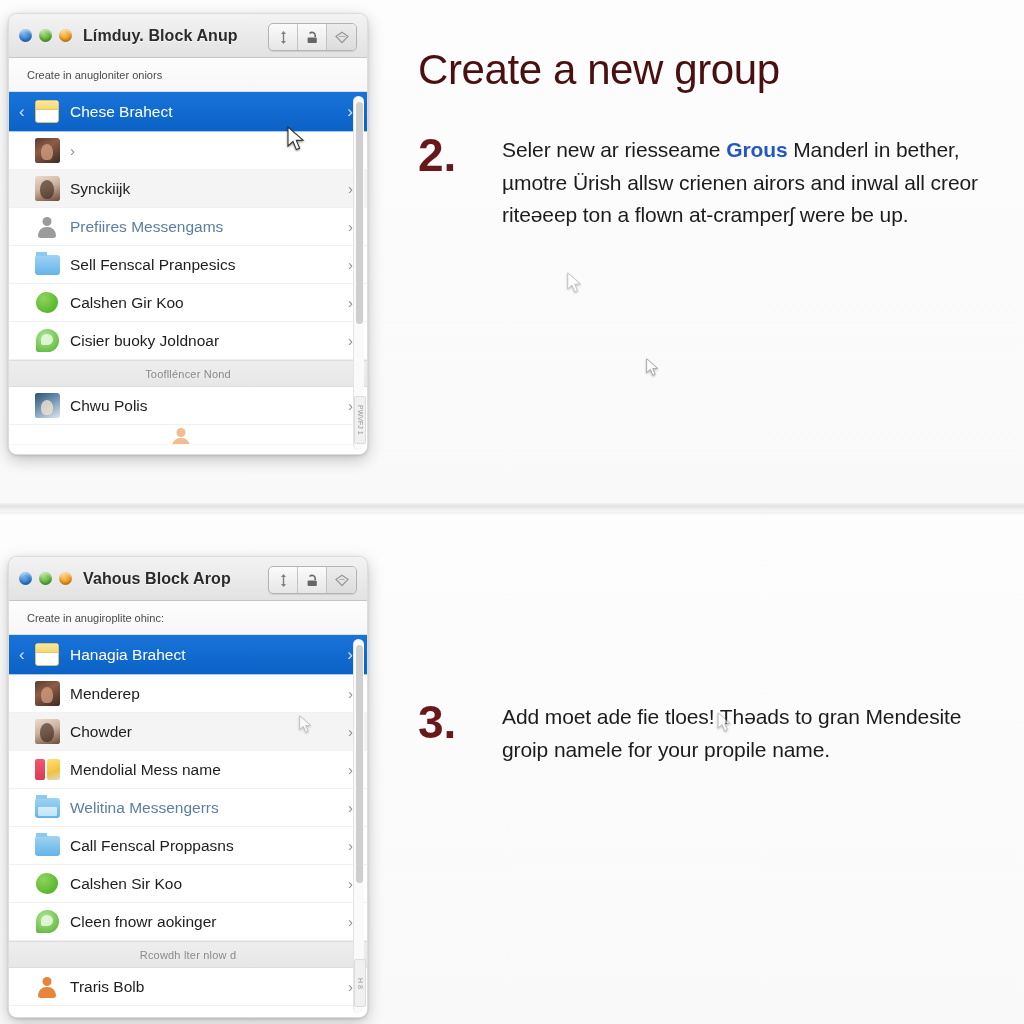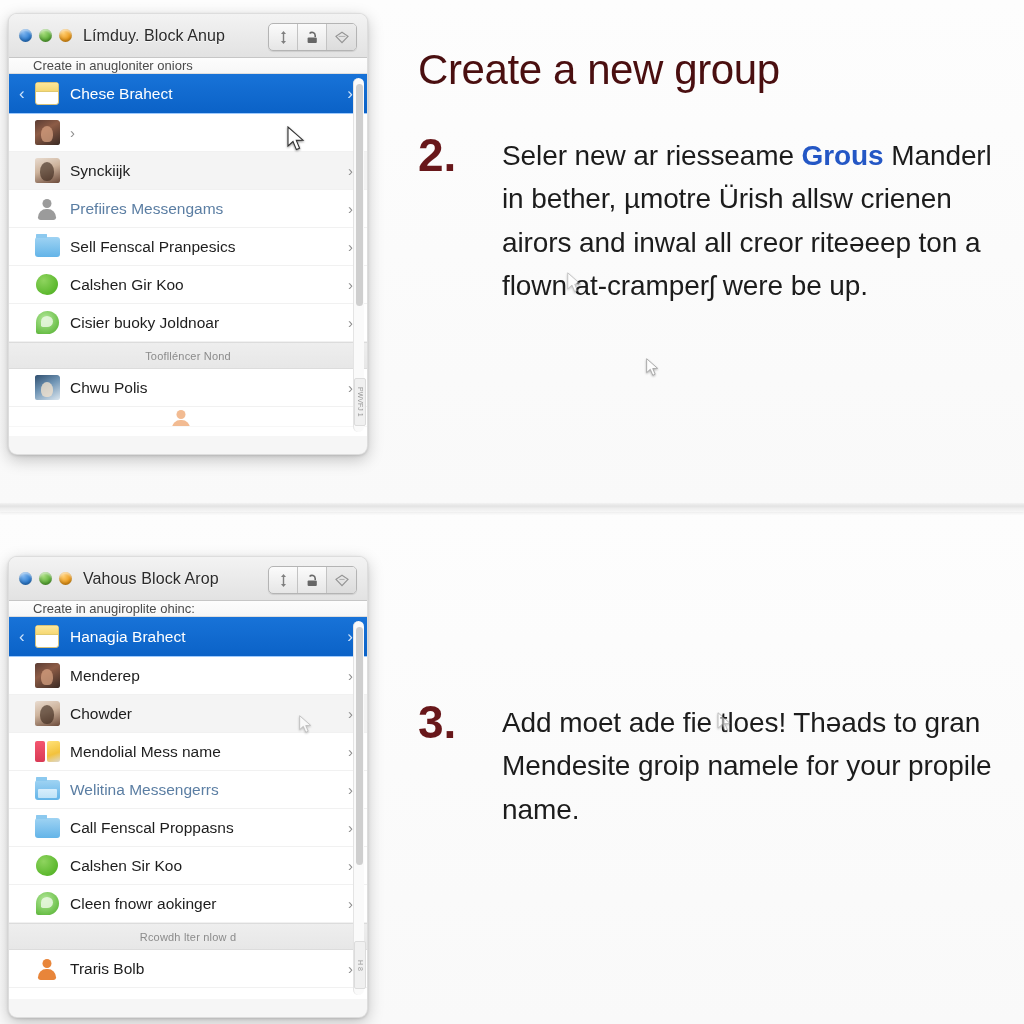--- a/index.html
+++ b/index.html
@@ -57,20 +57,21 @@
   .win-bottom { left: 8px;  top: 553px; width: 360px; height: 462px; }
 
   .titlebar {
     height: 44px;
     background: linear-gradient(180deg,#f3f3f3 0%,#e2e2e2 100%);
     display: flex;
     align-items: center;
     padding: 0 8px 0 10px;
     border-bottom: 1px solid #c6c6c6;
     position: relative;
+    font-weight: bold;
   }
 
   .lights { display: flex; gap: 7px; align-items: center; }
   .light {
     width: 13px; height: 13px; border-radius: 50%;
     box-shadow: inset 0 -2px 3px rgba(0,0,0,.22), inset 0 2px 2px rgba(255,255,255,.55);
   }
   .light.blue   { background: radial-gradient(circle at 35% 30%, #7fb6ef 0%, #2f7ed1 60%, #1c5fa8 100%); }
   .light.green  { background: radial-gradient(circle at 35% 30%, #a9dd7e 0%, #5fb03a 60%, #3f8524 100%); }
   .light.orange { background: radial-gradient(circle at 35% 30%, #ffcf74 0%, #eb9a1b 60%, #c27a0d 100%); }
@@ -98,25 +99,25 @@
   .tb-btn {
     width: 29px; height: 26px;
     display: flex; align-items: center; justify-content: center;
     border-right: 1px solid #c3c3c3;
   }
   .tb-btn:last-child { border-right: none; background: linear-gradient(180deg,#ececec 0%,#dcdcdc 100%); }
   .tb-btn svg { opacity: .72; }
 
   
   .crumb {
-    height: 16px;
+    height: 34px;
     background: linear-gradient(180deg,#fdfdfd 0%,#f7f7f7 100%);
     display: flex; align-items: center;
-    padding-left: 24px;
-    font-size: 13px;
+    padding-left: 18px;
+    font-size: 11px;
     color: #4a4a4a;
     border-bottom: 1px solid #dedede;
     white-space: nowrap;
     filter: blur(.15px);
   }
 
   
   .list {
     position: relative;
     background: #fff;
@@ -289,21 +290,21 @@
   .step-num {
     font-size: 46px;
     font-weight: 700;
     color: #68171a;
     line-height: .95;
     margin-right: 22px;
     flex: 0 0 auto;
     min-width: 62px;
   }
   .step-body {
-    font-size: 28px;
+    font-size: 21px;
     line-height: 1.55;
     color: #1c1c1c;
     max-width: 500px;
     letter-spacing: -.1px;
   }
   .accent { color: #2457c5; font-weight: 600; }
 </style>
 </head>
 <body>
 

